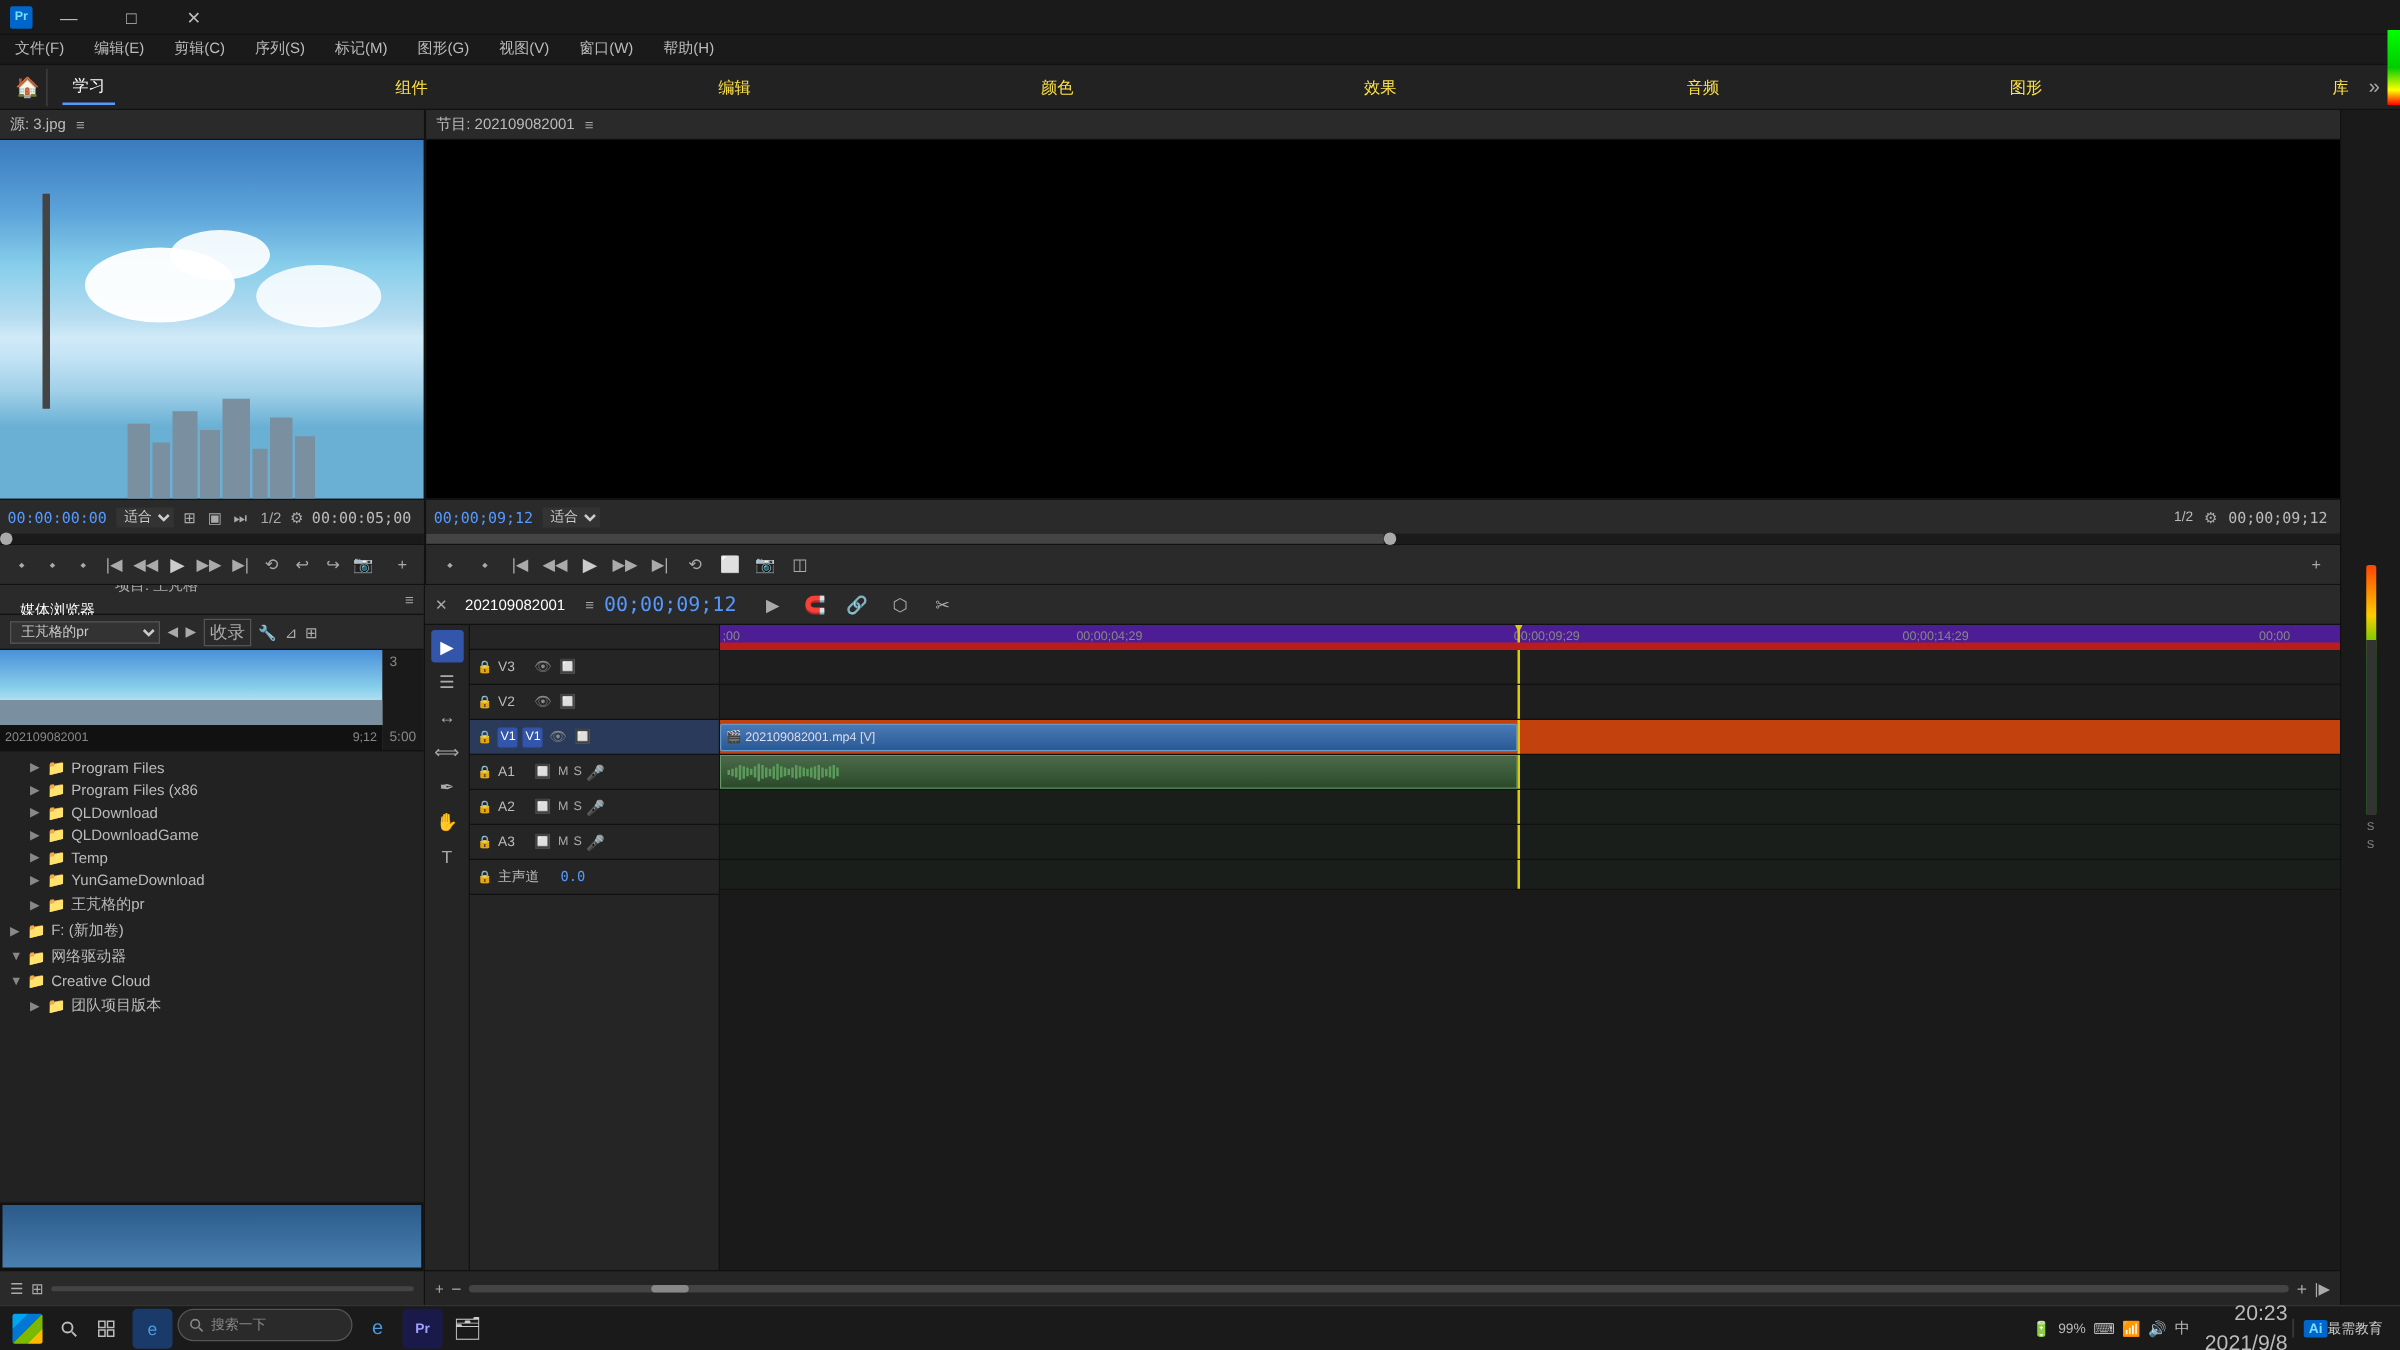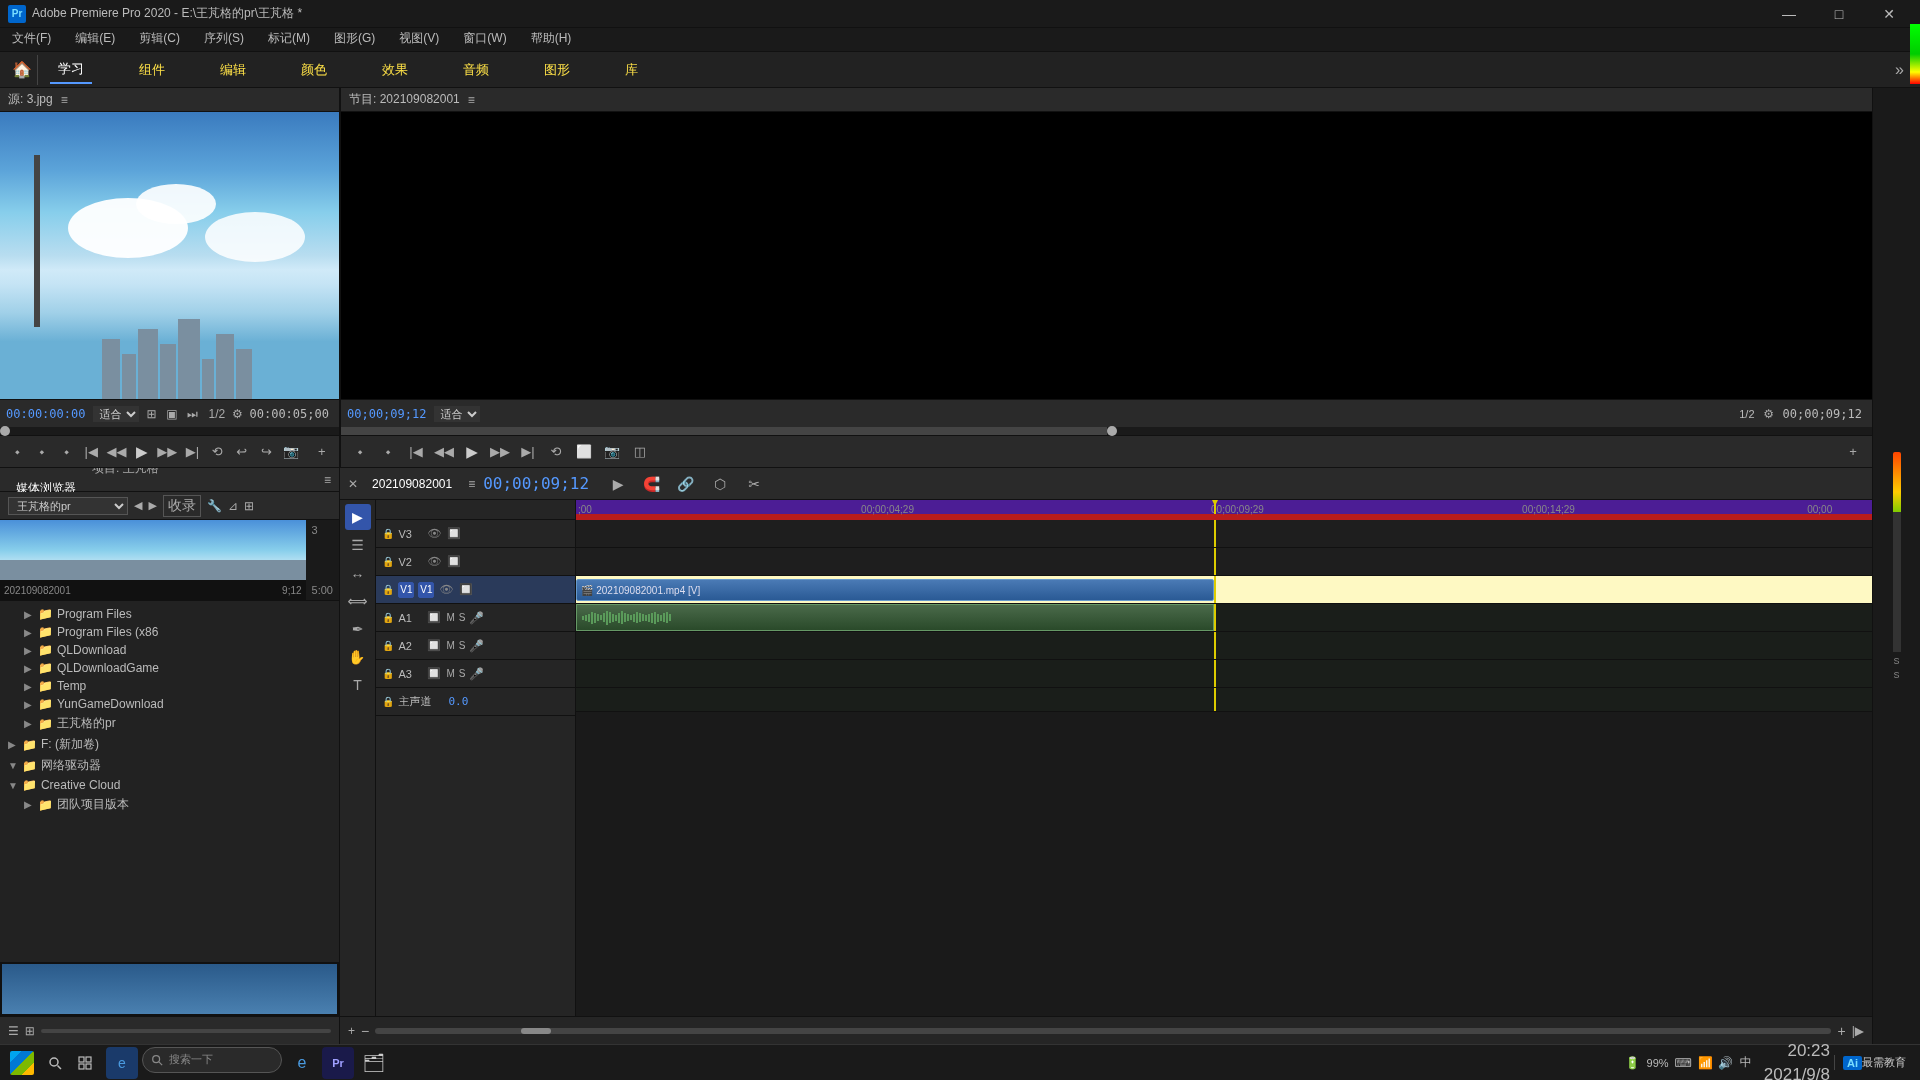--- a/index.html
+++ b/index.html
@@ -91,21 +91,21 @@
       font-size: 16px;
       color: #aaa;
       cursor: pointer;
       border-right: 1px solid #444;
       margin-right: 12px;
     }
     .workspace-tabs {
       flex: 1;
       display: flex;
       align-items: center;
-      justify-content: flex-start;
+      justify-content: space-between;
       gap: 39px;
     }
     .workspace-tab {
       font-size: 13px;
       color: #fde047;
       cursor: pointer;
       padding: 4px 8px;
     }
     .workspace-tab.active {
       color: #fff;
@@ -683,21 +683,20 @@
       width: 2px;
       background: #5a9a5a;
       margin: 0 0.5px;
     }
   </style>
 </head>
 <body>
 
 <div id="title-bar">
   <div class="app-icon">Pr</div>
-  <span class="title-text">Adobe Premiere Pro 2020 - E:\王芃格的pr\王芃格 *</span>
   <div class="window-controls">
     <div class="window-btn">—</div>
     <div class="window-btn">□</div>
     <div class="window-btn close">✕</div>
   </div>
 </div>
 
 <div id="menu-bar">
 <span class="menu-item">文件(F)</span>
     <span class="menu-item">编辑(E)</span>
@@ -1033,21 +1032,21 @@
           </div>
 
           <div class="track-row v-track">
             <div style="position:absolute;left:49.2%;top:0;bottom:0;width:2px;background:#ddcc00;z-index:5;"></div>
           </div>
 
           <div class="track-row v-track">
             <div style="position:absolute;left:49.2%;top:0;bottom:0;width:2px;background:#ddcc00;z-index:5;"></div>
           </div>
 
-          <div class="track-row v-track" style="background:#fef9c3;">
+          <div class="track-row v-track" style="background:#c2410c;">
             <div class="clip-block video-clip" style="left:0;width:49.2%;">
               <span style="font-size:10px;">🎬 202109082001.mp4 [V]</span>
             </div>
             <div style="position:absolute;left:49.2%;top:0;bottom:0;width:2px;background:#ddcc00;z-index:5;"></div>
           </div>
 
           <div class="track-row a-track">
             <div class="clip-block audio-clip" style="left:0;width:49.2%;height:100%;top:0;border-radius:0;">
 
               <div style="display:flex;align-items:center;height:100%;gap:0;" id="waveform-container">

